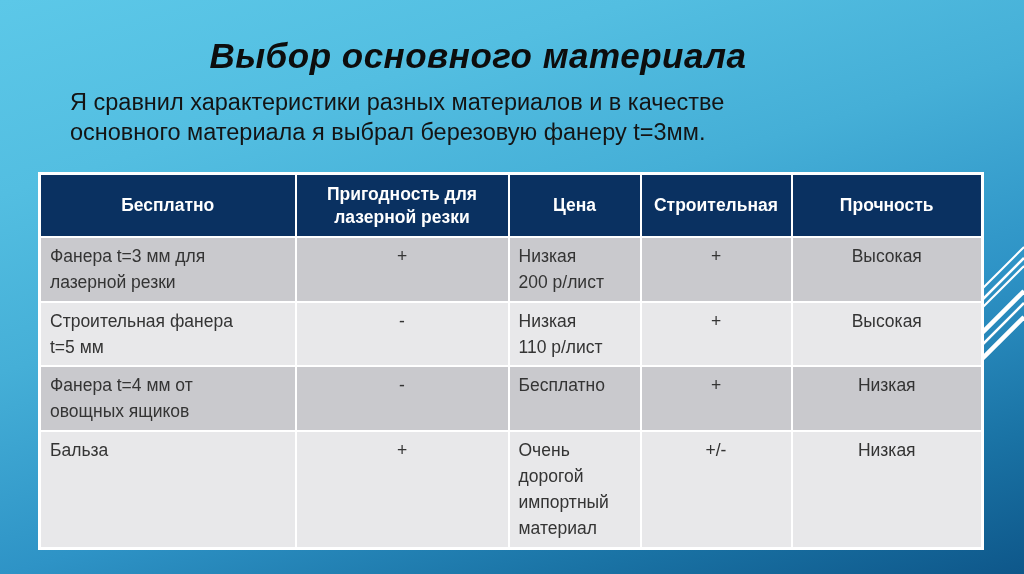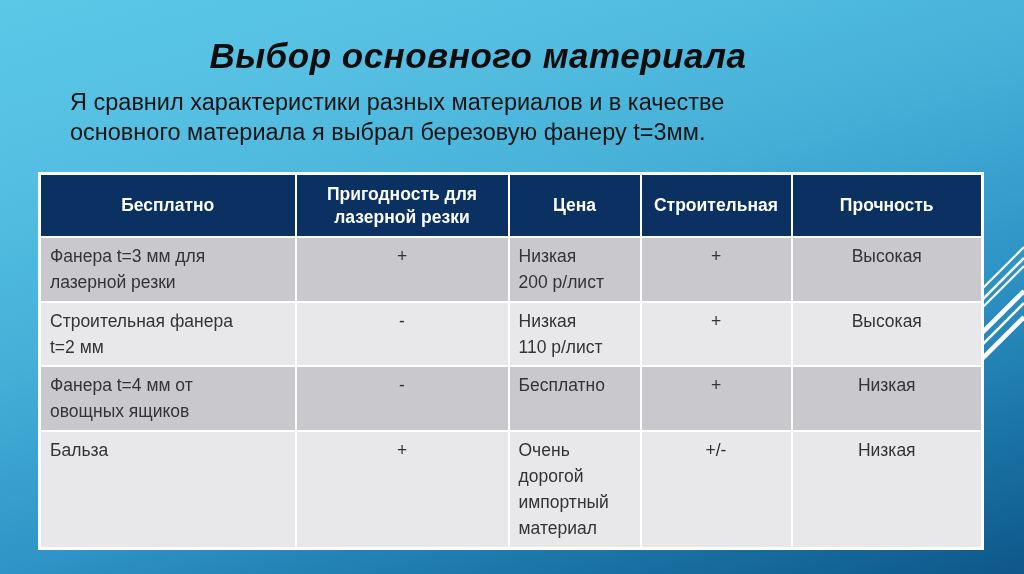--- a/index.html
+++ b/index.html
@@ -110,21 +110,21 @@
         <td class="c-left">Фанера t=3 мм для
 лазерной резки</td>
         <td class="c-center">+</td>
         <td class="c-left">Низкая
 200 р/лист</td>
         <td class="c-center">+</td>
         <td class="c-center">Высокая</td>
       </tr>
       <tr>
         <td class="c-left">Строительная фанера
-t=2 мм</td>
+t=5 мм</td>
         <td class="c-center">-</td>
         <td class="c-left">Низкая
 110 р/лист</td>
         <td class="c-center">+</td>
         <td class="c-center">Высокая</td>
       </tr>
       <tr>
         <td class="c-left">Фанера t=4 мм от
 овощных ящиков</td>
         <td class="c-center">-</td>

